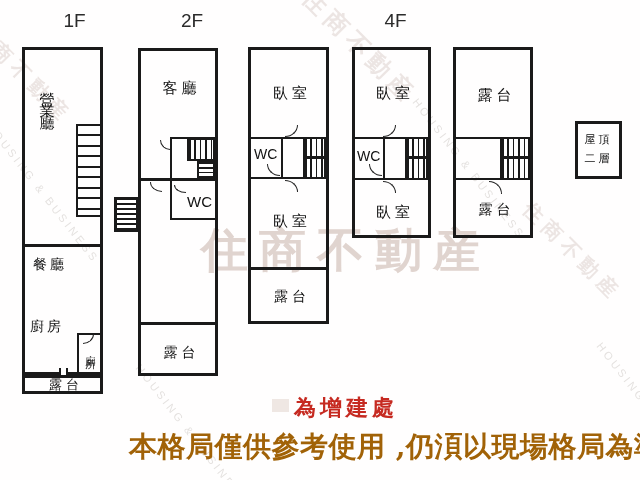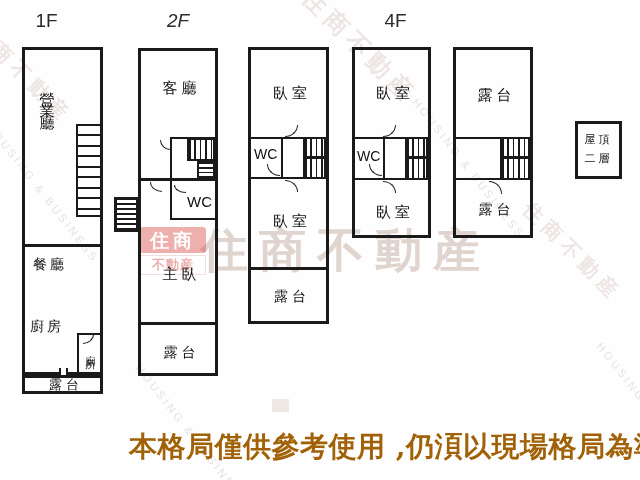--- a/index.html
+++ b/index.html
@@ -57,27 +57,23 @@
 
   <div class="wm-diag-cjk" style="left:-14px;top:18px;font-size:20px;">住商不動産</div>
   <div class="wm-diag-cjk" style="left:318px;top:-18px;">住商不動産</div>
   <div class="wm-diag-cjk" style="left:536px;top:196px;font-size:20px;">住商不動産</div>
   <div class="wm-diag" style="left:420px;top:96px;">HOUSING &amp; BUSINESS</div>
   <div class="wm-diag" style="left:143px;top:362px;">HOUSING &amp; BUSINESS</div>
   <div class="wm-diag" style="left:604px;top:340px;">HOUSING &amp; BUSINESS</div>
   <div class="wm-diag" style="left:-6px;top:120px;">HOUSING &amp; BUSINESS</div>
 
   <div class="wm-big">住商不動産</div>
-  <div class="wm-logo">
-    <div class="lg-top">住商</div>
-    <div class="lg-bot">不動産</div>
-  </div>
 
-  <div class="ftitle" style="left:6px;width:81px;">1F</div>
-  <div class="ftitle" style="left:138px;width:80px;font-style:italic;">2F</div>
+  <div class="ftitle" style="left:34px;width:81px;">1F</div>
+  <div class="ftitle" style="left:152px;width:80px;">2F</div>
   <div class="ftitle" style="left:356px;width:79px;text-align:center;">4F</div>
 
   <div class="unit" style="left:22px;top:47px;width:81px;height:328px;">
     <div class="rlabel vtext" style="left:12px;top:30px;font-size:15px;">營業廳</div>
     <div class="stair-h" style="left:51px;top:74px;width:24px;height:93px;border-right:0;"></div>
     <div class="wall" style="left:0;top:194px;width:75px;height:3px;"></div>
     <div class="rlabel" style="left:8px;top:206px;">餐廳</div>
     <div class="rlabel" style="left:5px;top:268px;">廚房</div>
     <div class="room" style="left:52px;top:283px;width:23px;height:39px;border-right:0;border-bottom:0;">
       <div class="rlabel vtext" style="left:5px;top:12px;font-size:10.5px;letter-spacing:3px;">廁所</div>
@@ -96,21 +92,20 @@
     <div class="wall" style="left:29px;top:86px;width:2px;height:41px;"></div>
     <div class="stair-v" style="left:46px;top:87px;width:28px;height:23px;"></div>
     <div class="stair-hb" style="left:56px;top:110px;width:18px;height:17px;"></div>
     <div class="arc arc-bl" style="left:19px;top:89px;width:10px;height:10px;"></div>
     <div class="wall" style="left:0;top:127px;width:74px;height:3px;"></div>
     <div class="arc arc-bl" style="left:9px;top:131px;width:12px;height:10px;"></div>
     <div class="wall" style="left:29px;top:130px;width:2px;height:39px;"></div>
     <div class="wall" style="left:29px;top:167px;width:45px;height:2px;"></div>
     <div class="arc arc-bl" style="left:33px;top:134px;width:12px;height:8px;"></div>
     <div class="wclabel" style="left:46px;top:142px;">WC</div>
-    <div class="rlabel c" style="top:214px;font-size:15px;">主臥</div>
     <div class="wall" style="left:0;top:271px;width:74px;height:3px;"></div>
     <div class="rlabel c" style="top:293px;">露台</div>
   </div>
   <div class="stair-ext" style="left:114px;top:197px;width:25px;height:35px;"></div>
 
   <div class="unit" style="left:248px;top:47px;width:81px;height:277px;">
     <div class="rlabel c" style="top:34px;font-size:15px;">臥室</div>
     <div class="wall" style="left:0;top:87px;width:75px;height:2px;"></div>
     <div class="wall" style="left:30px;top:87px;width:2px;height:42px;"></div>
     <div class="wclabel" style="left:3px;top:96px;font-size:14px;">WC</div>
@@ -149,15 +144,16 @@
     <div class="arc arc-tr" style="left:33px;top:131px;width:13px;height:13px;"></div>
     <div class="rlabel c" style="top:151px;">露台</div>
   </div>
 
   <div class="roofbox">
     <div>屋頂</div>
     <div>二層</div>
   </div>
 
   <div class="legend-swatch"></div>
+  <div class="legend-label">為增建處</div>
   <div class="disclaimer">本格局僅供參考使用 ,仍湏以現場格局為準 。</div>
 
 </div>
 
 </body></html>

